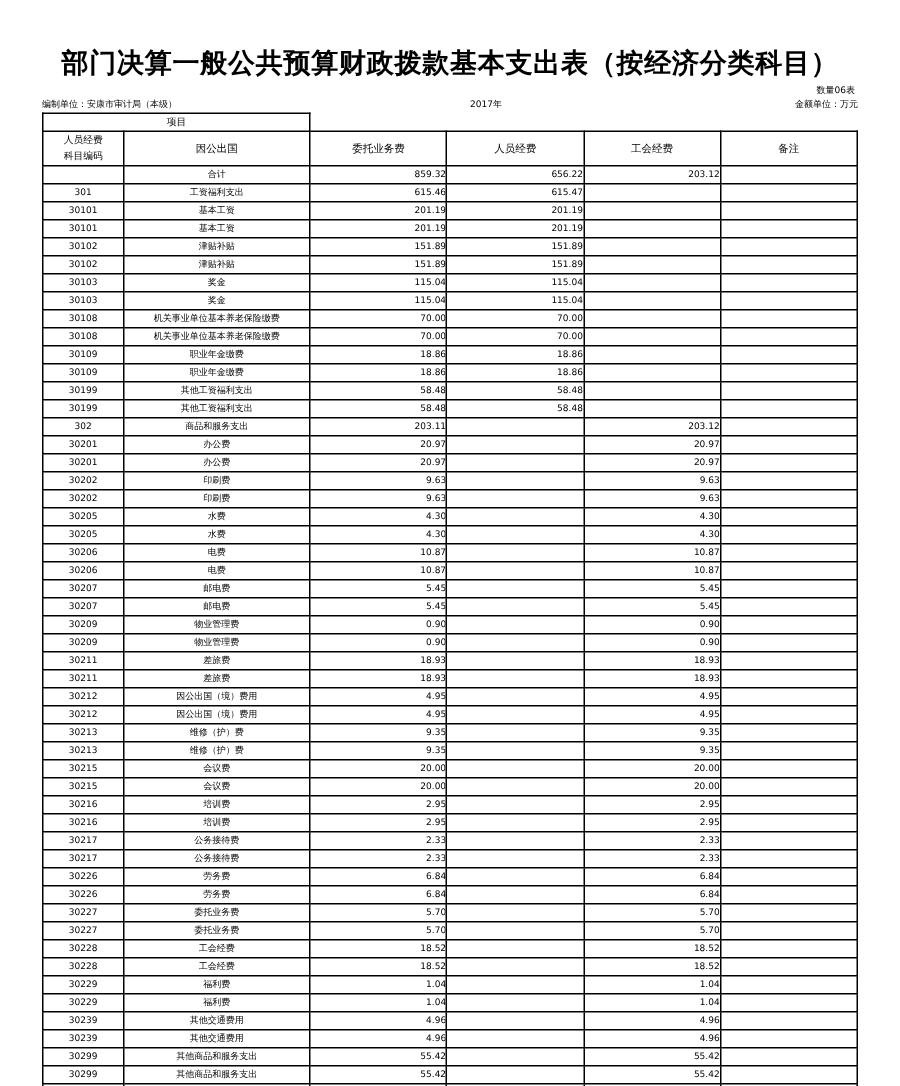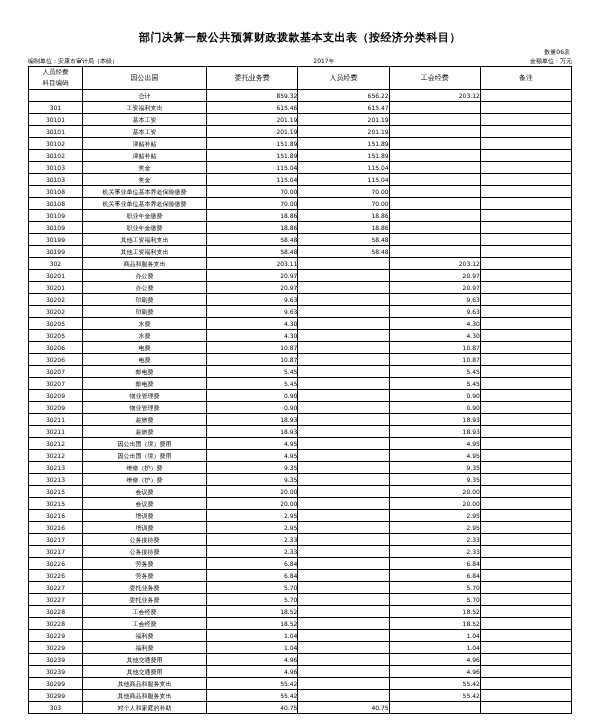--- a/index.html
+++ b/index.html
@@ -16,21 +16,21 @@
   }
   .page {
     position: relative;
     width: 600px;
     height: 724px;
     box-sizing: border-box;
     padding: 22px 28px 10px 28px;
   }
   .doc-title {
     text-align: center;
-    font-size: 11px;
+    font-size: 18px;
     font-weight: bold;
     letter-spacing: 0.5px;
     margin: 8px 0 2px 0;
     font-family: "DejaVu Serif", "Liberation Serif", serif;
   }
   .meta-row {
     display: flex;
     justify-content: flex-end;
     font-size: 6px;
     line-height: 9px;
@@ -113,20 +113,27 @@
   <table class="fin">
     <colgroup>
       <col style="width:52px">
       <col style="width:120px">
       <col style="width:88px">
       <col style="width:88px">
       <col style="width:88px">
       <col style="width:88px">
     </colgroup>
     <thead>
+      <tr class="hdr-top">
+        <td colspan="2">项目</td>
+        <td style="border:none"></td>
+        <td style="border:none"></td>
+        <td style="border:none"></td>
+        <td style="border:none"></td>
+      </tr>
       <tr class="hdr-main">
         <td class="two-line">
           <span>人员经费</span><br>
           <span>科目编码</span>
         </td>
         <td>因公出国</td>
         <td>委托业务费</td>
         <td>人员经费</td>
         <td>工会经费</td>
         <td>备注</td>

